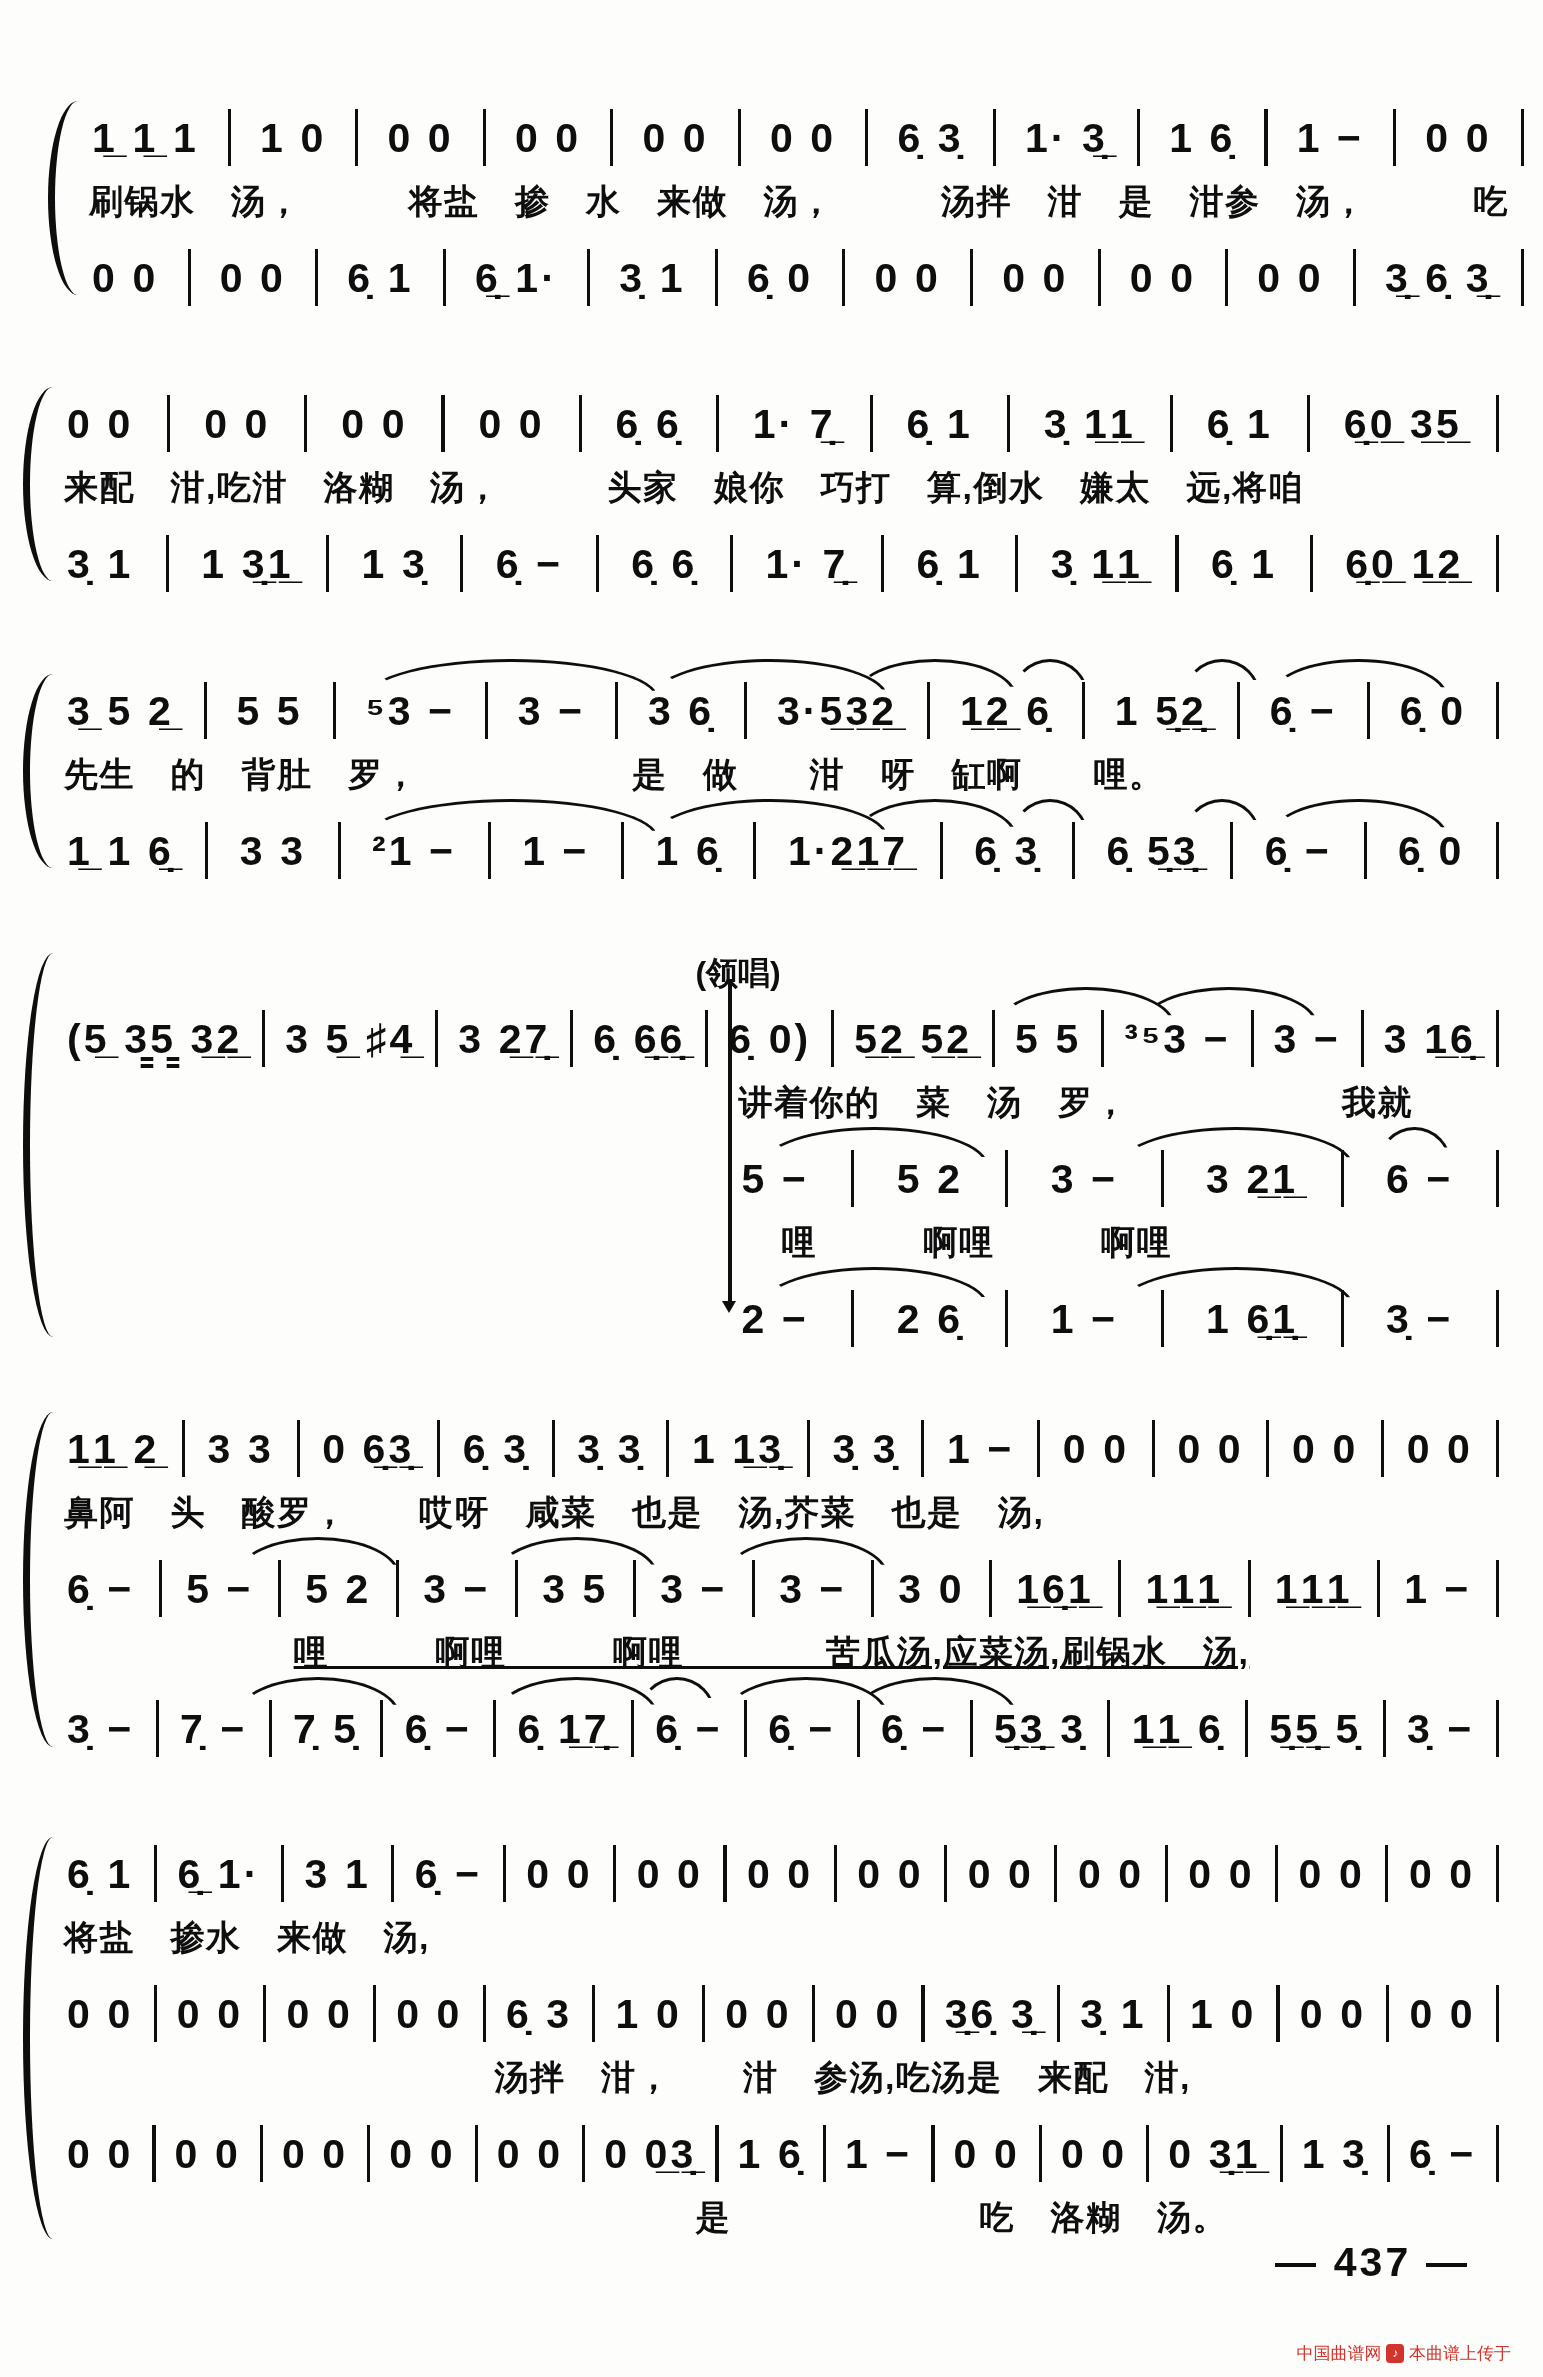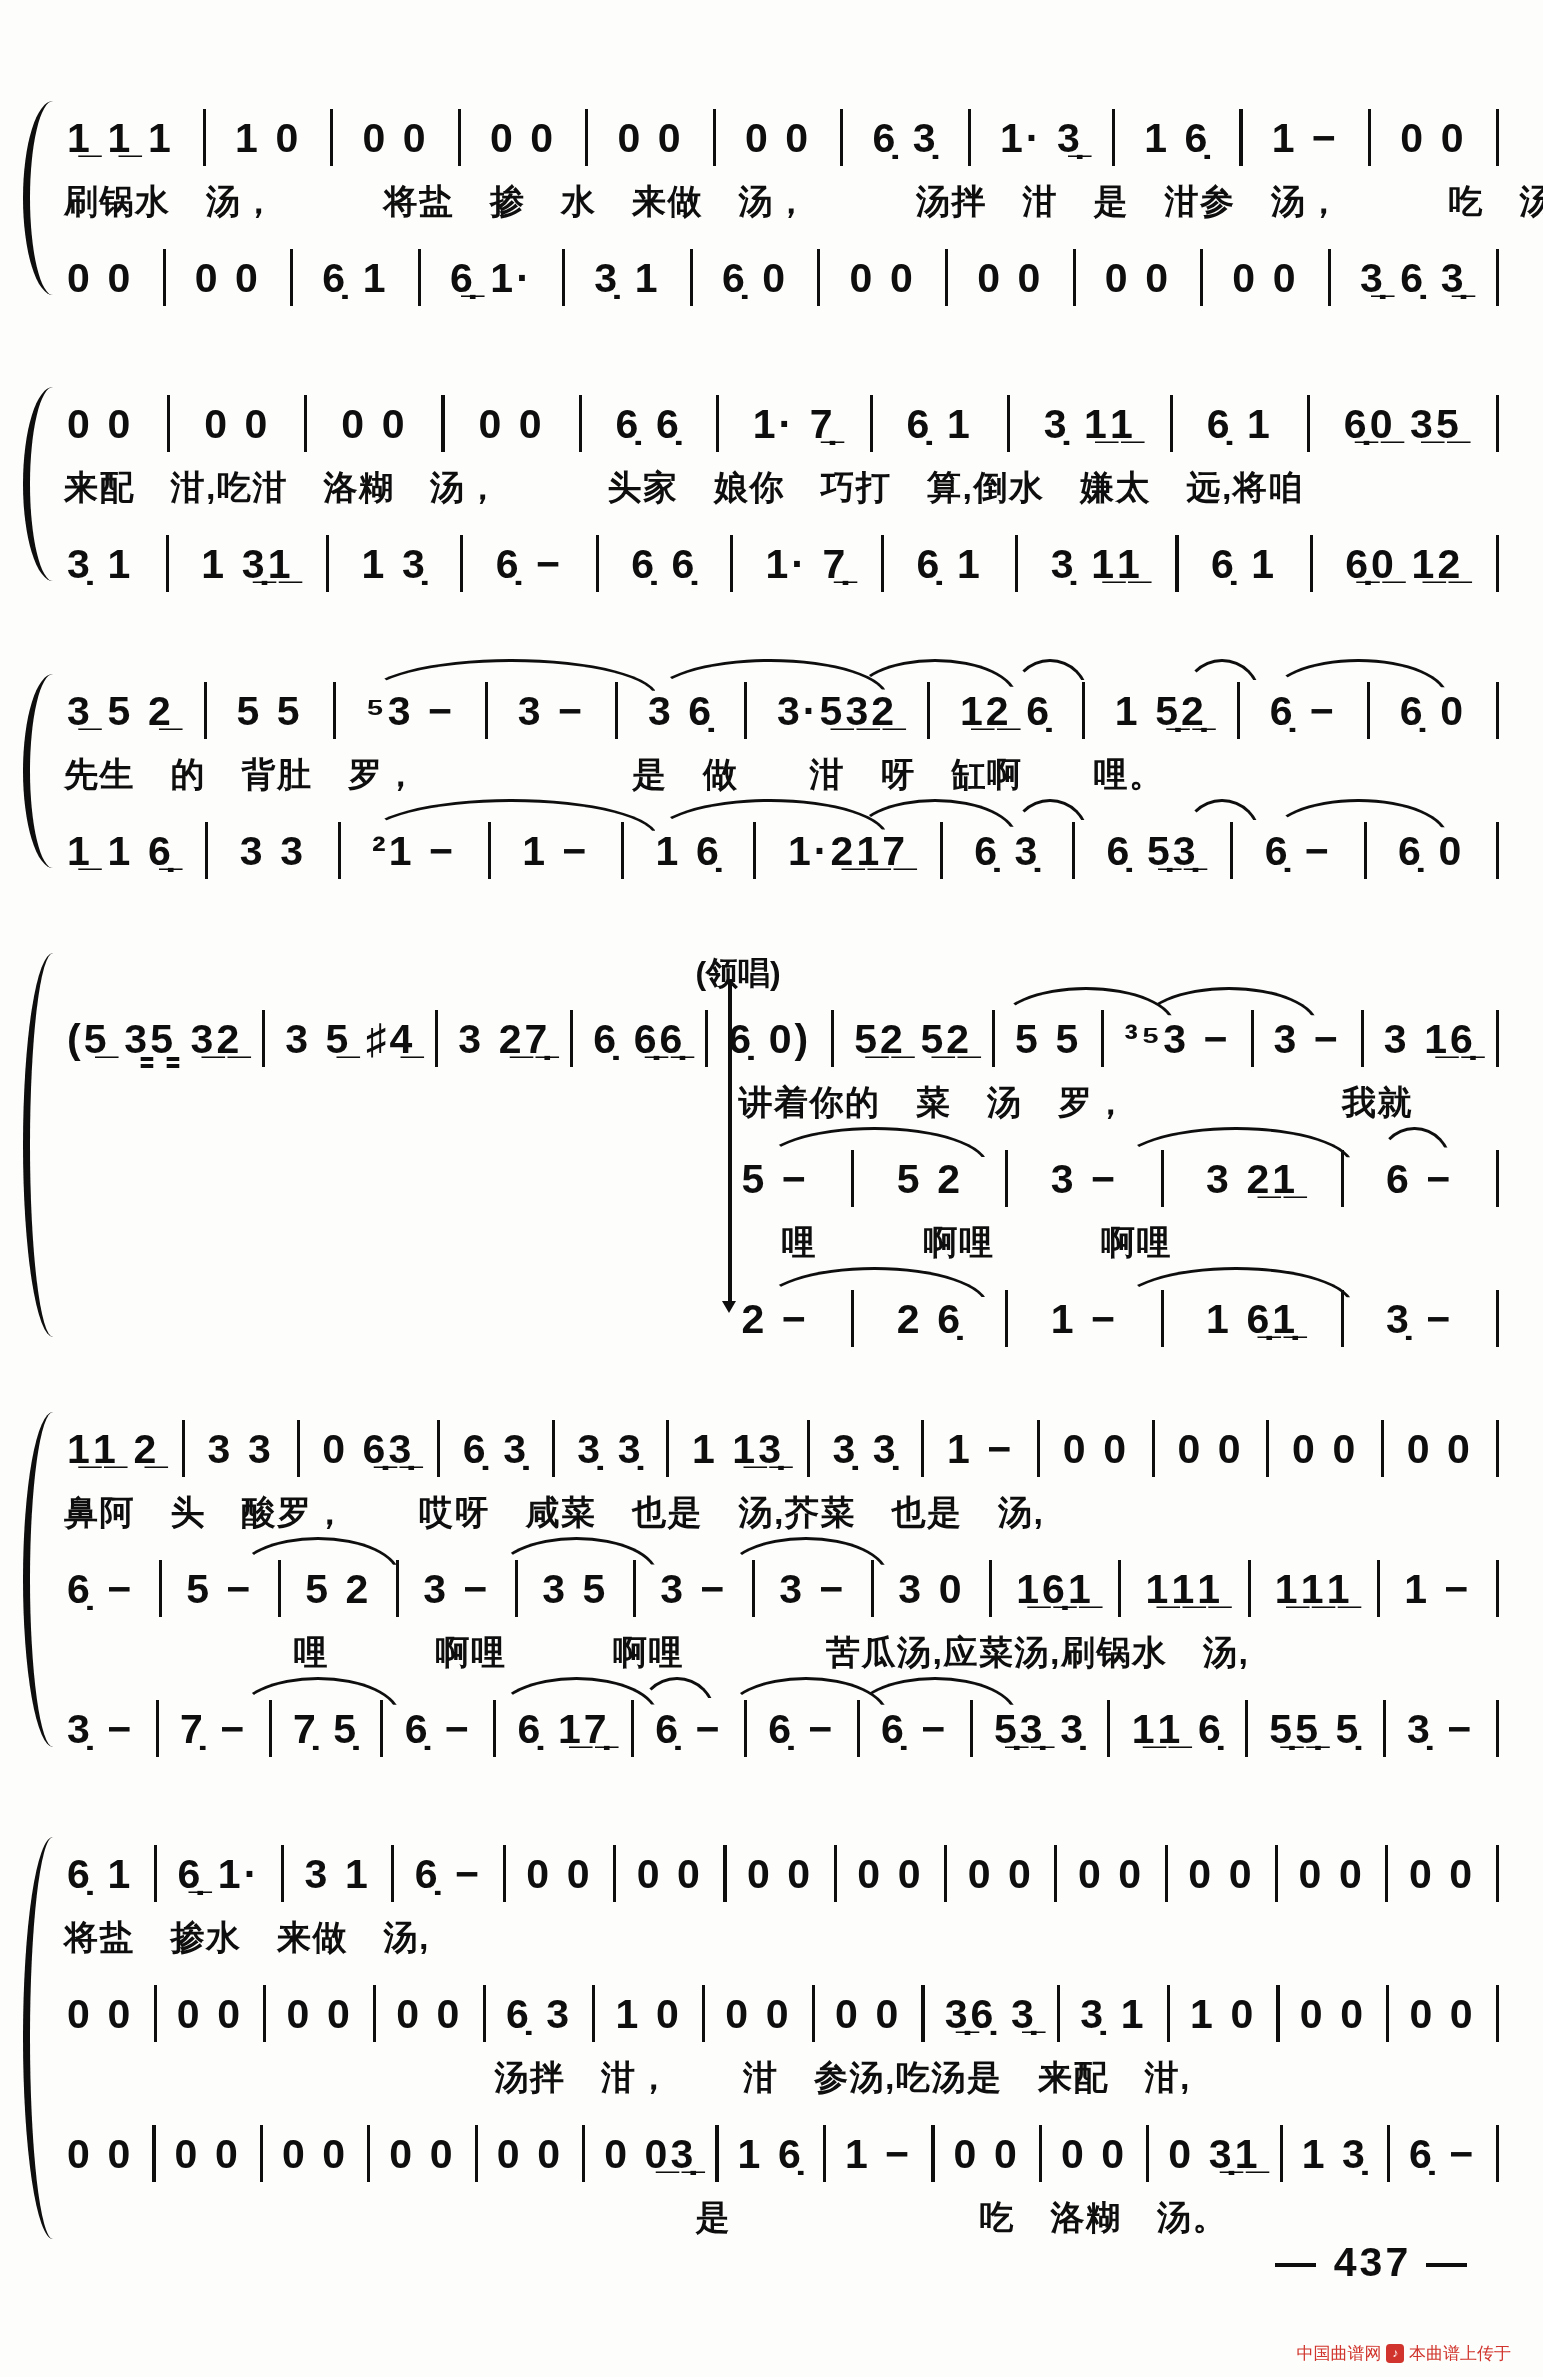--- a/index.html
+++ b/index.html
@@ -27,21 +27,21 @@
   .watermark{position:absolute;right:32px;top:2342px;font-size:17px;color:#d0342c;
           display:flex;align-items:center;gap:4.6px;}
   .wm-logo{display:inline-block;width:18.4px;height:18.4px;background:#d0342c;border-radius:3.8px;
           color:#fff;font-size:12.2px;line-height:18.4px;text-align:center;font-weight:bold;}
 </style>
 </head>
 <body>
 
 <div class="page">
   <div id="systems">
-      <div class="system" style="top: 98px;">
+      <div class="system" style="top: 98px; margin-left: 25px;">
         <div class="brace" style="height: 194px;"></div>
         <div class="nrow">
           <span class="measure">1̲ 1̲ 1</span>
           <span class="bar"></span>
           <span class="measure">1 0</span>
           <span class="bar"></span>
           <span class="measure">0 0</span>
           <span class="bar"></span>
           <span class="measure">0 0</span>
           <span class="bar"></span>
@@ -305,21 +305,21 @@
           <span class="bar"></span>
           <span class="measure">1̲6̲̣1̲</span>
           <span class="bar"></span>
           <span class="measure">1̲1̲1̲</span>
           <span class="bar"></span>
           <span class="measure">1̲1̲1̲</span>
           <span class="bar"></span>
           <span class="measure">1 −</span>
           <span class="bar"></span>
         </div>
-        <div class="lrow" style="padding-left: 16%;">哩　　　啊哩　　　啊哩　　　　苦瓜汤,应菜汤,刷锅水　汤,</div>
+        <div class="lrow" style="padding-left: 16%; text-decoration: underline;">哩　　　啊哩　　　啊哩　　　　苦瓜汤,应菜汤,刷锅水　汤,</div>
         <div class="nrow">
           <div class="arc" style="left: 12%; width: 11%;"></div>
           <div class="arc" style="left: 30%; width: 11%;"></div>
           <div class="arc" style="left: 40%; width: 5%;"></div>
           <div class="arc" style="left: 46%; width: 11%;"></div>
           <div class="arc" style="left: 55%; width: 11%;"></div>
           <span class="measure">3̣ −</span>
           <span class="bar"></span>
           <span class="measure">7̣ −</span>
           <span class="bar"></span>

